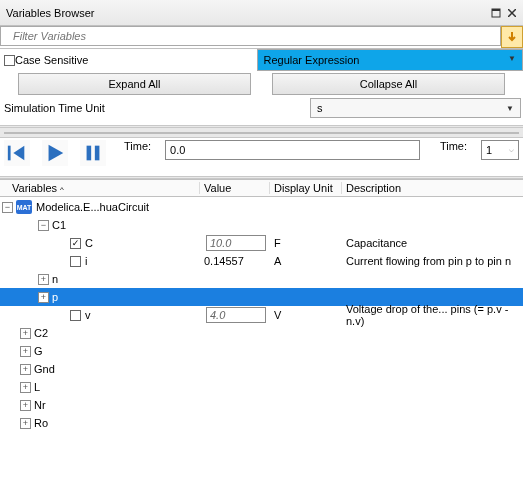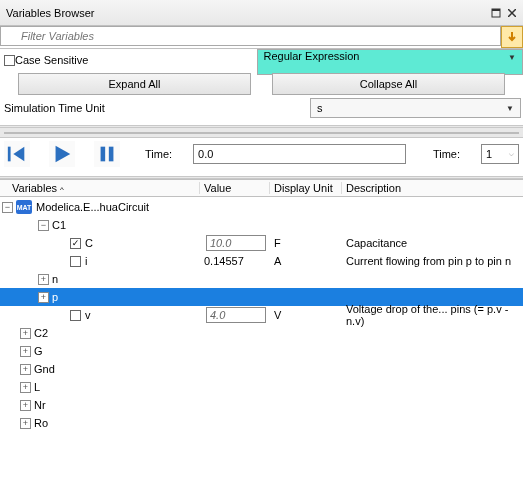--- a/index.html
+++ b/index.html
@@ -1,35 +1,35 @@
 <!DOCTYPE html>
 <html><head>
 <meta charset="utf-8">
 <style>
   * { box-sizing: border-box; font-family: "Segoe UI", Tahoma, sans-serif; }
   html,body { margin:0; padding:0; width:523px; height:501px; background:#fff; font-size:11px; color:#000; }
   .titlebar { height:26px; background:linear-gradient(to bottom,#f5f5f5,#e8e8e8); border-bottom:1px solid #c0c0c0; display:flex; align-items:center; padding:0 4px 0 6px; }
   .titlebar .title { flex:1; font-size:11px; }
   .titlebar .btn { width:14px; height:14px; display:flex; align-items:center; justify-content:center; margin-left:2px; color:#333; }
   .filter-row { display:flex; border-bottom:1px solid #c0c0c0; }
-  .filter-input { flex:1; height:20px; border:1px solid #a9a9a9; padding:0 20px; font-style:italic; color:#888; font-size:11px; outline:none; }
+  .filter-input { flex:1; height:20px; border:1px solid #a9a9a9; padding:0 12px; font-style:italic; color:#888; font-size:11px; outline:none; }
   .arrow-btn { width:22px; height:22px; background:#ffe9a8; border:1px solid #d0a030; display:flex; align-items:center; justify-content:center; }
   .opts-row { display:flex; height:22px; }
   .opts-row .left { flex:1; display:flex; align-items:center; padding-left:4px; }
-  .opts-row .dd { flex:1; display:flex; align-items:flex-end; padding:12px 6px; border:1px solid #a9a9a9; background:#5eead4; justify-content:space-between; }
+  .opts-row .dd { flex:1; display:flex; align-items:flex-start; padding:4px 6px; border:1px solid #a9a9a9; background:#0ea5e9; justify-content:space-between; }
   .chk { width:11px; height:11px; border:1px solid #666; background:#fff; display:inline-block; }
   .btn-row { display:flex; gap:21px; padding:2px 18px; }
   .wide-btn { flex:1; height:22px; background:linear-gradient(to bottom,#f5f5f5,#e3e3e3); border:1px solid #a9a9a9; display:flex; align-items:center; justify-content:center; font-size:11px; }
   .stu-row { display:flex; height:22px; align-items:center; }
   .stu-row .lbl { width:310px; padding-left:4px; }
   .stu-row .dd { flex:1; border:1px solid #a9a9a9; background:#f7f7f7; display:flex; align-items:center; justify-content:space-between; padding:0 6px; height:20px; margin-right:2px;}
   .sep { height:3px; background:#e8e8e8; border-top:1px solid #c8c8c8; border-bottom:1px solid #c8c8c8; margin-top:6px; }
   .scrub { height:10px; background:#e8e8e8; border-bottom:1px solid #c8c8c8; position:relative; }
   .scrub::before { content:""; position:absolute; left:4px; right:4px; top:4px; height:2px; background:#bbb; }
-  .play-row { display:flex; align-items:center; height:32px; padding:2px 4px; gap:19px; }
+  .play-row { display:flex; height:32px; padding:2px 4px; gap:12px; }
   .pbtn { width:26px; height:26px; border:1px solid #697; background:#fafafa; display:flex; align-items:center; justify-content:center; border:none;}
   .pbtn svg { width:22px; height:22px; }
   .time-lbl { margin-left:6px; margin-right:2px; }
   .time-in { flex:1; height:20px; border:1px solid #888; padding:0 4px; font-size:11px; }
   .speed-lbl { margin-left:8px; margin-right:2px; }
   .speed-sel { width:38px; height:20px; border:1px solid #888; display:flex; align-items:center; justify-content:space-between; padding:0 4px; font-size:11px;}
   .hdr-row { display:flex; border-top:1px solid #c0c0c0; border-bottom:1px solid #c0c0c0; background:#fafafa; height:18px; align-items:center; font-size:11px; }
   .col-var { width:200px; padding-left:12px; border-right:1px solid #dcdcdc;}
   .col-val { width:70px; padding-left:4px; border-right:1px solid #dcdcdc;}
   .col-du  { width:72px; padding-left:4px; border-right:1px solid #dcdcdc;}

